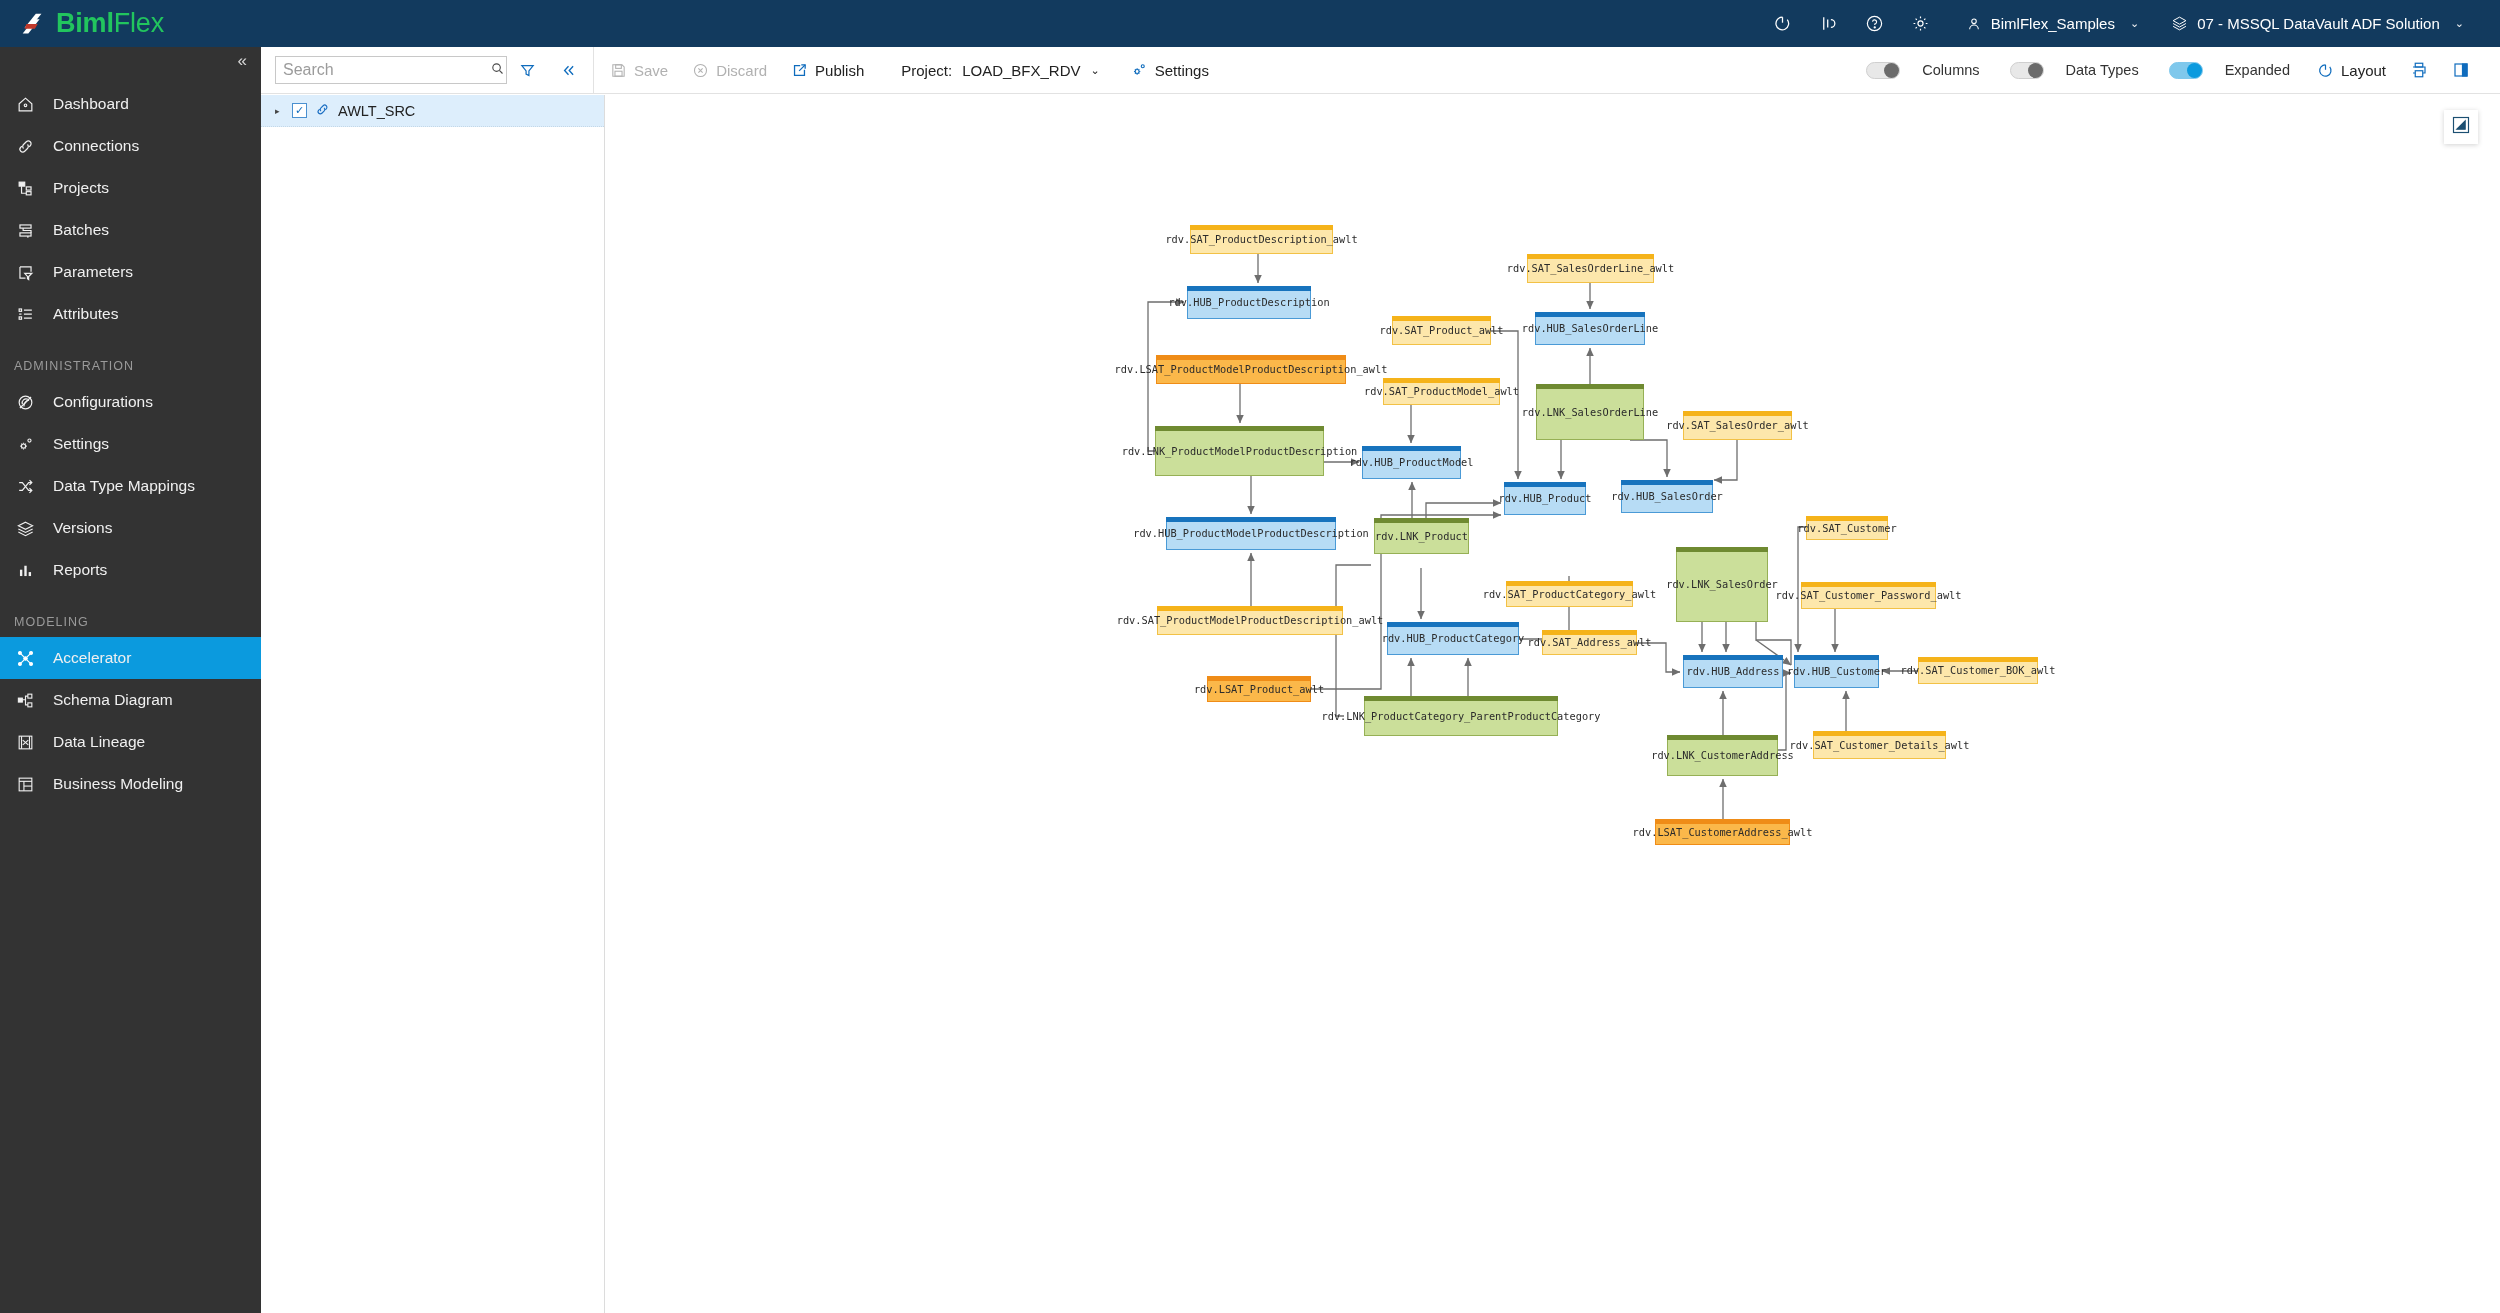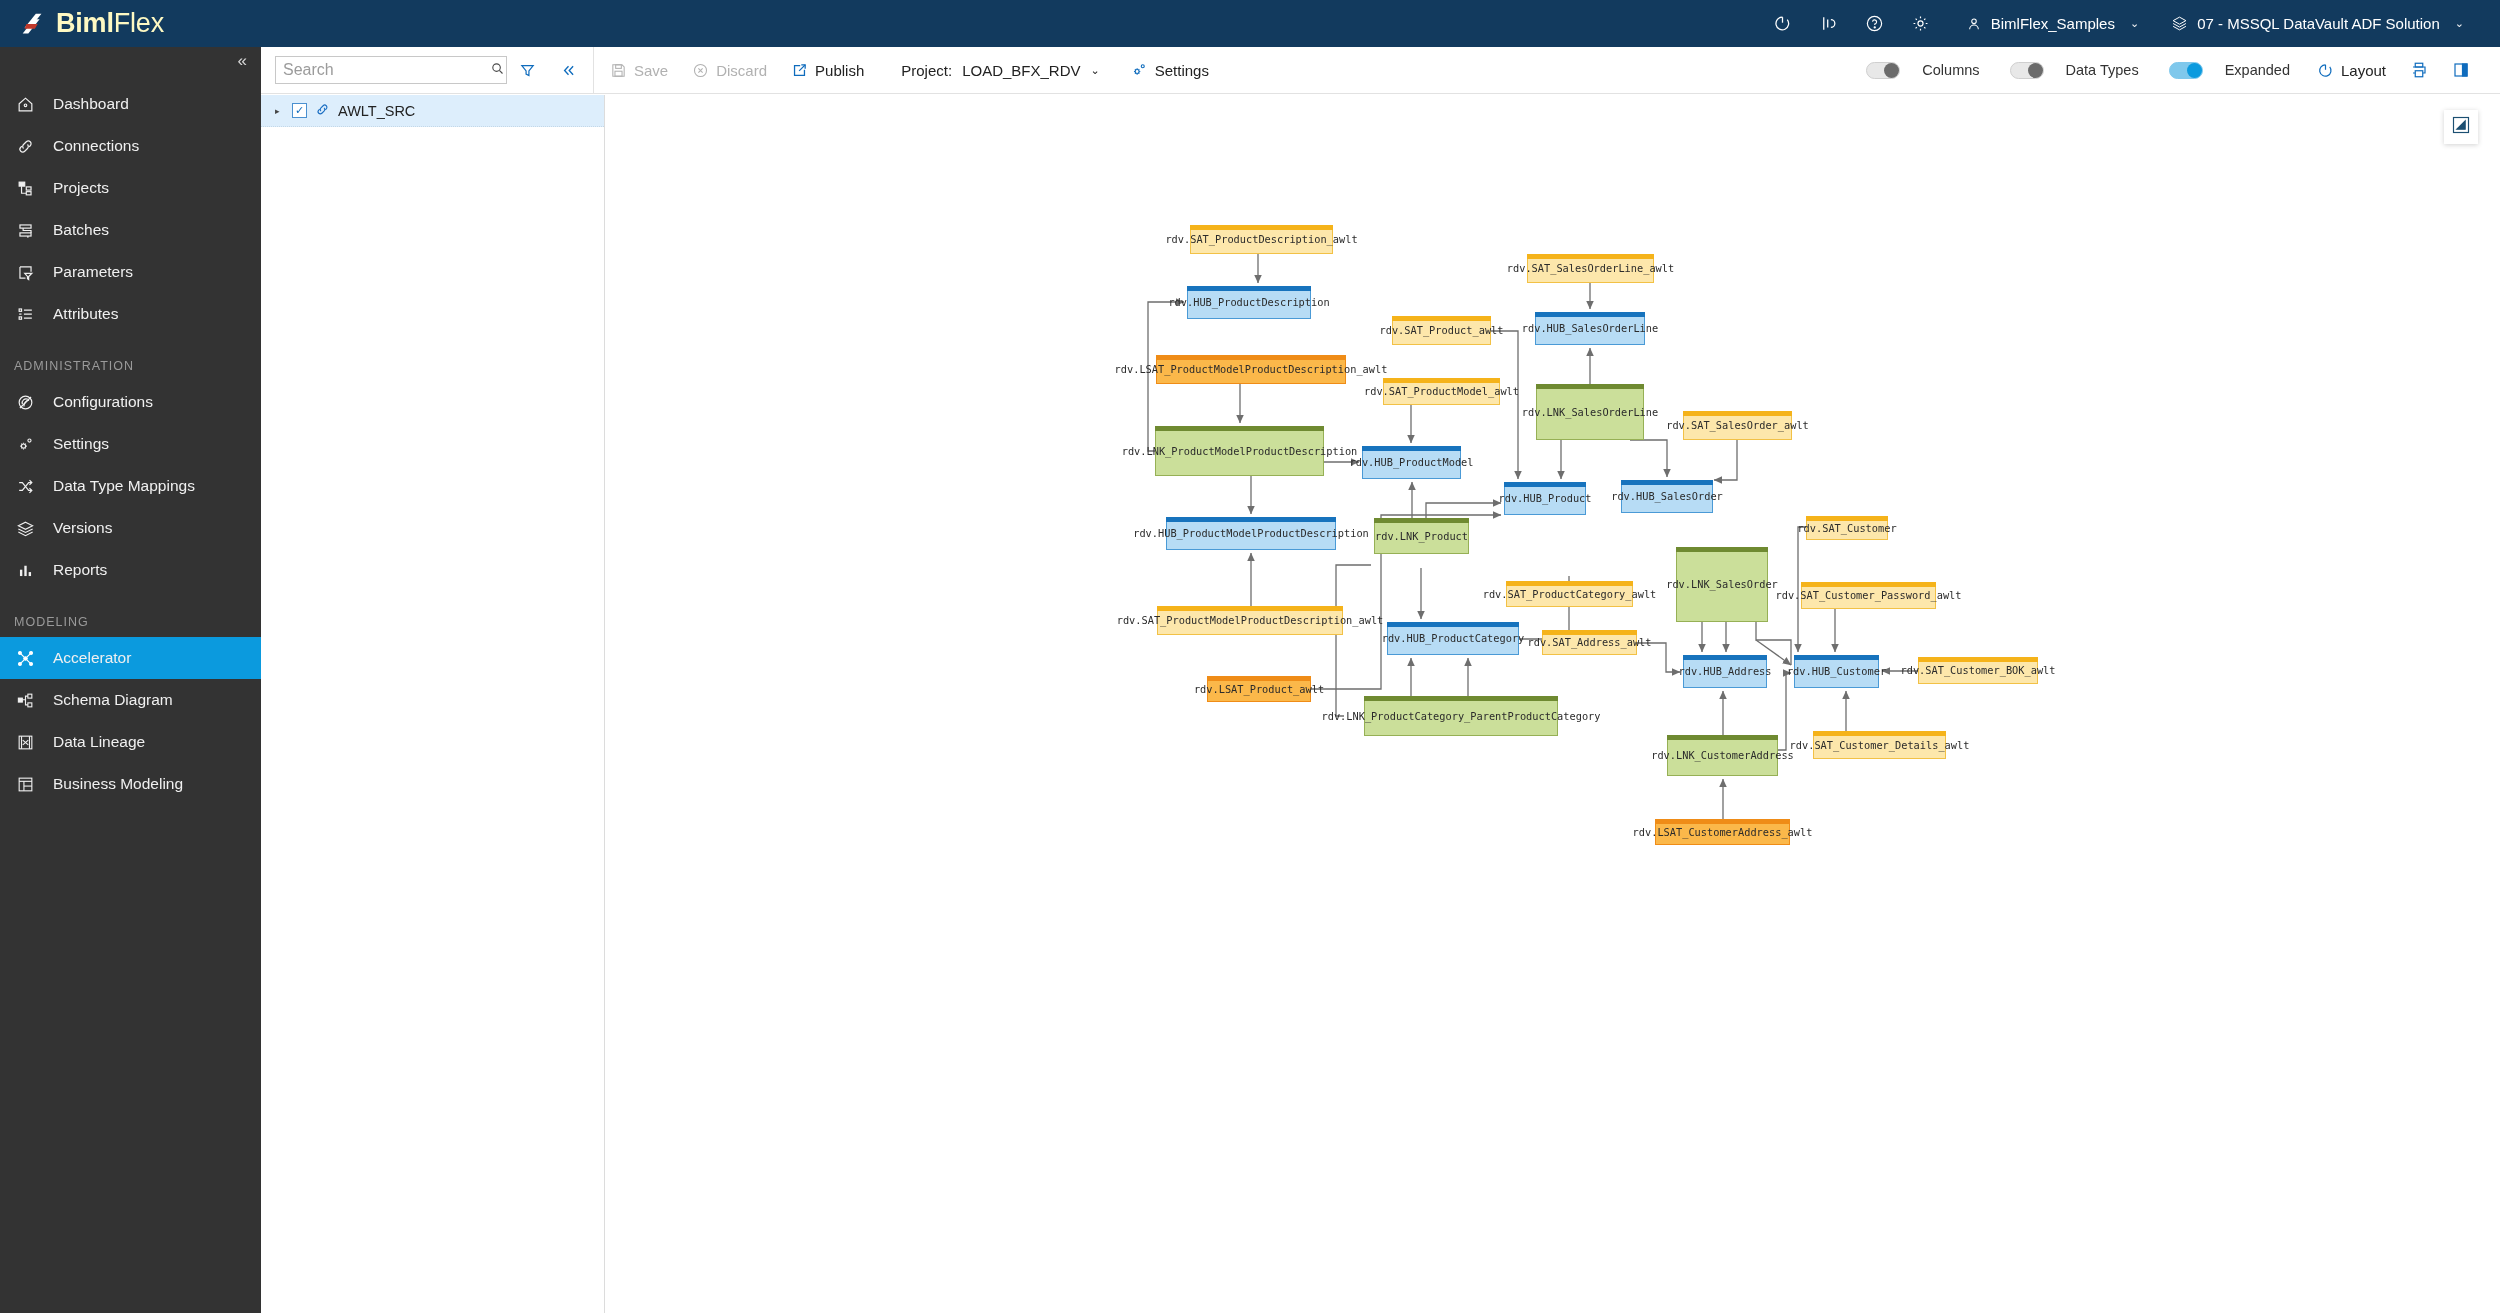--- a/index.html
+++ b/index.html
@@ -10,21 +10,21 @@
     overflow: hidden;
   }
 
   
   .topbar {
     position: absolute; left: 0; top: 0; width: 2500px; height: 47px;
     background: #123a5e; display: flex; align-items: center;
   }
   .brand { display: flex; align-items: center; padding-left: 18px; }
   .brand-logo { width: 30px; height: 30px; margin-right: 8px; }
-  .brand-text { font-size: 27px; color: #fef9c3; letter-spacing: -0.2px; }
+  .brand-text { font-size: 27px; color: #22c55e; letter-spacing: -0.2px; }
   .brand-text b { font-weight: 700; }
   .brand-text span { font-weight: 300; }
 
   .topbar-right {
     margin-left: auto; display: flex; align-items: center;
     padding-right: 26px; gap: 0px;
   }
   .tb-icon {
     width: 46px; height: 47px; display: flex; align-items: center;
     justify-content: center; color: #ffffff;
@@ -671,21 +671,21 @@
       <span>rdv.SAT_ProductModelProductDescription_awlt</span>
     </div>
   <div class="node hub" style="left:781px; top:527px; width:132px; height:33px;">
       <span class="cap"></span>
       <span>rdv.HUB_ProductCategory</span>
     </div>
   <div class="node sat" style="left:936px; top:535px; width:95px; height:25px;">
       <span class="cap"></span>
       <span>rdv.SAT_Address_awlt</span>
     </div>
-  <div class="node hub" style="left:1077px; top:560px; width:84px; height:33px;">
+  <div class="node hub" style="left:1077px; top:560px; width:100px; height:33px;">
       <span class="cap"></span>
       <span>rdv.HUB_Address</span>
     </div>
   <div class="node hub" style="left:1188px; top:560px; width:85px; height:33px;">
       <span class="cap"></span>
       <span>rdv.HUB_Customer</span>
     </div>
   <div class="node sat" style="left:1312px; top:562px; width:120px; height:27px;">
       <span class="cap"></span>
       <span>rdv.SAT_Customer_BOK_awlt</span>

